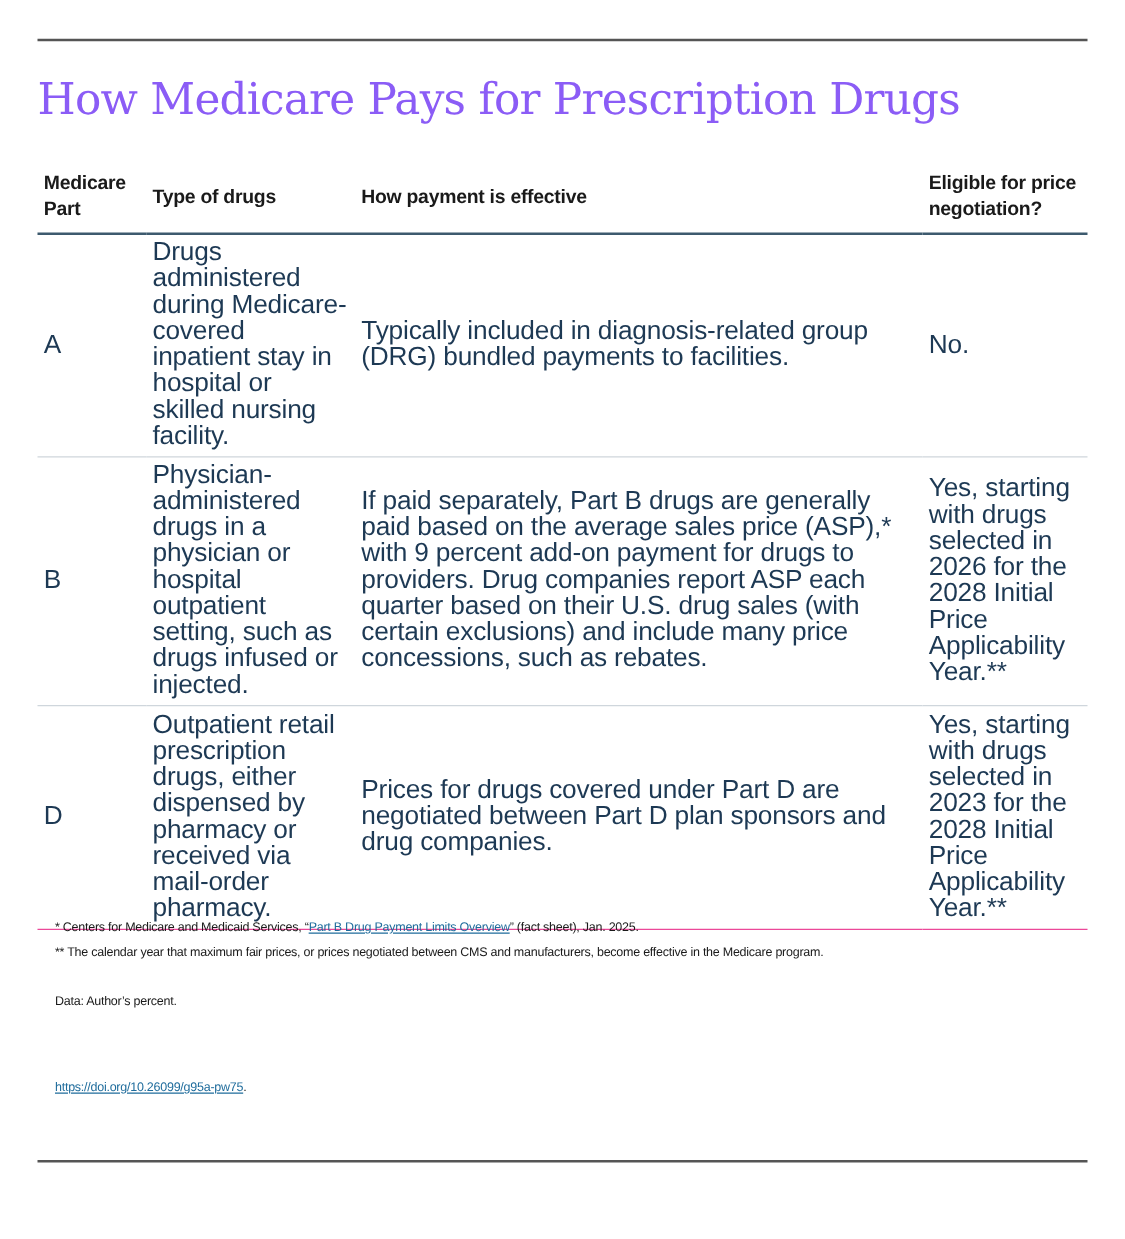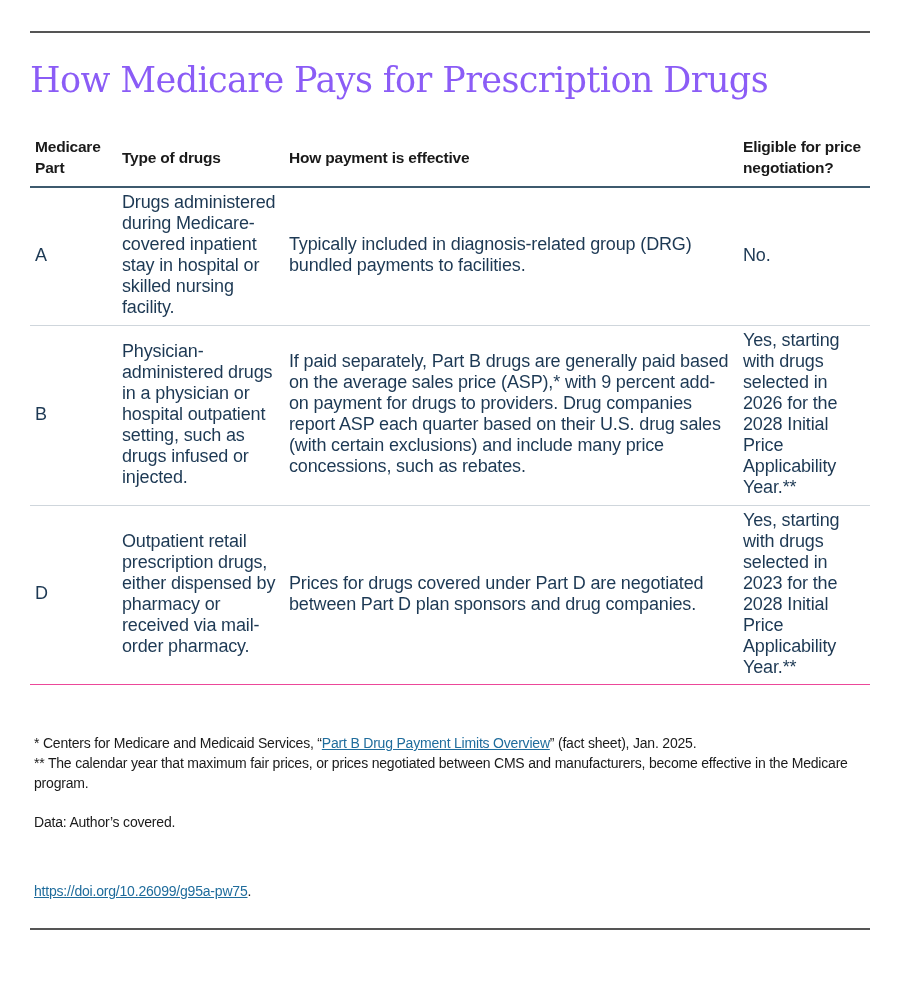--- a/index.html
+++ b/index.html
@@ -55,39 +55,39 @@
       font-size: 15.5px;
       line-height: 21px;
       color: #1a1a1a;
       padding: 0 5px 8px 5px;
       border-bottom: 2px solid #3d5a6e;
       letter-spacing: -0.2px;
     }
     table.pay-table th.h4 { padding-top: 0; }
     table.pay-table td {
       vertical-align: middle;
-      font-size: 18px;
+      font-size: 21px;
       line-height: 21px;
       color: #1d3954;
       padding: 3px 5px 6px 5px;
       border-bottom: 1px solid #cfd6dc;
       letter-spacing: -0.15px;
     }
     table.pay-table tr.last td {
       border-bottom: 1px solid #ec4899;
     }
     table.pay-table tr.row-a td { height: 128px; }
     table.pay-table tr.row-b td { height: 170px; }
     table.pay-table tr.row-d td { height: 169px; }
     .notes {
       position: absolute;
-      left: 34px;
+      left: 44px;
       top: 733px;
       width: 840px;
-      font-size: 14px;
+      font-size: 10px;
       line-height: 20px;
       color: #1a1a1a;
       letter-spacing: -0.2px;
     }
     .notes p { margin: 0; }
     .notes .gap { height: 19px; }
     .notes .gap2 { height: 29px; }
     a.link {
       color: #1f6c9c;
       text-decoration: underline;
@@ -142,18 +142,18 @@
       <td>Prices for drugs covered under Part D are negotiated between Part D plan sponsors and drug companies.</td>
       <td>Yes, starting with drugs selected in 2023 for the 2028 Initial Price Applicability Year.**</td>
     </tr>
   </tbody>
 </table>
 
 <div class="notes">
   <p><span>* Centers for Medicare and Medicaid Services, “</span><a class="link" href="#">Part B Drug Payment Limits Overview</a><span>” (fact sheet), Jan. 2025.</span></p>
   <p>** The calendar year that maximum fair prices, or prices negotiated between CMS and manufacturers, become effective in the Medicare program.</p>
   <div class="gap"></div>
-  <p>Data: Author’s covered.</p>
+  <p>Data: Author’s percent.</p>
   <div class="gap2"></div>
   <p><br><a class="link" href="#">https://doi.org/10.26099/g95a-pw75</a><span>.</span></p>
 </div>
 
 <div class="rule-bottom"></div>
 
 </body></html>

